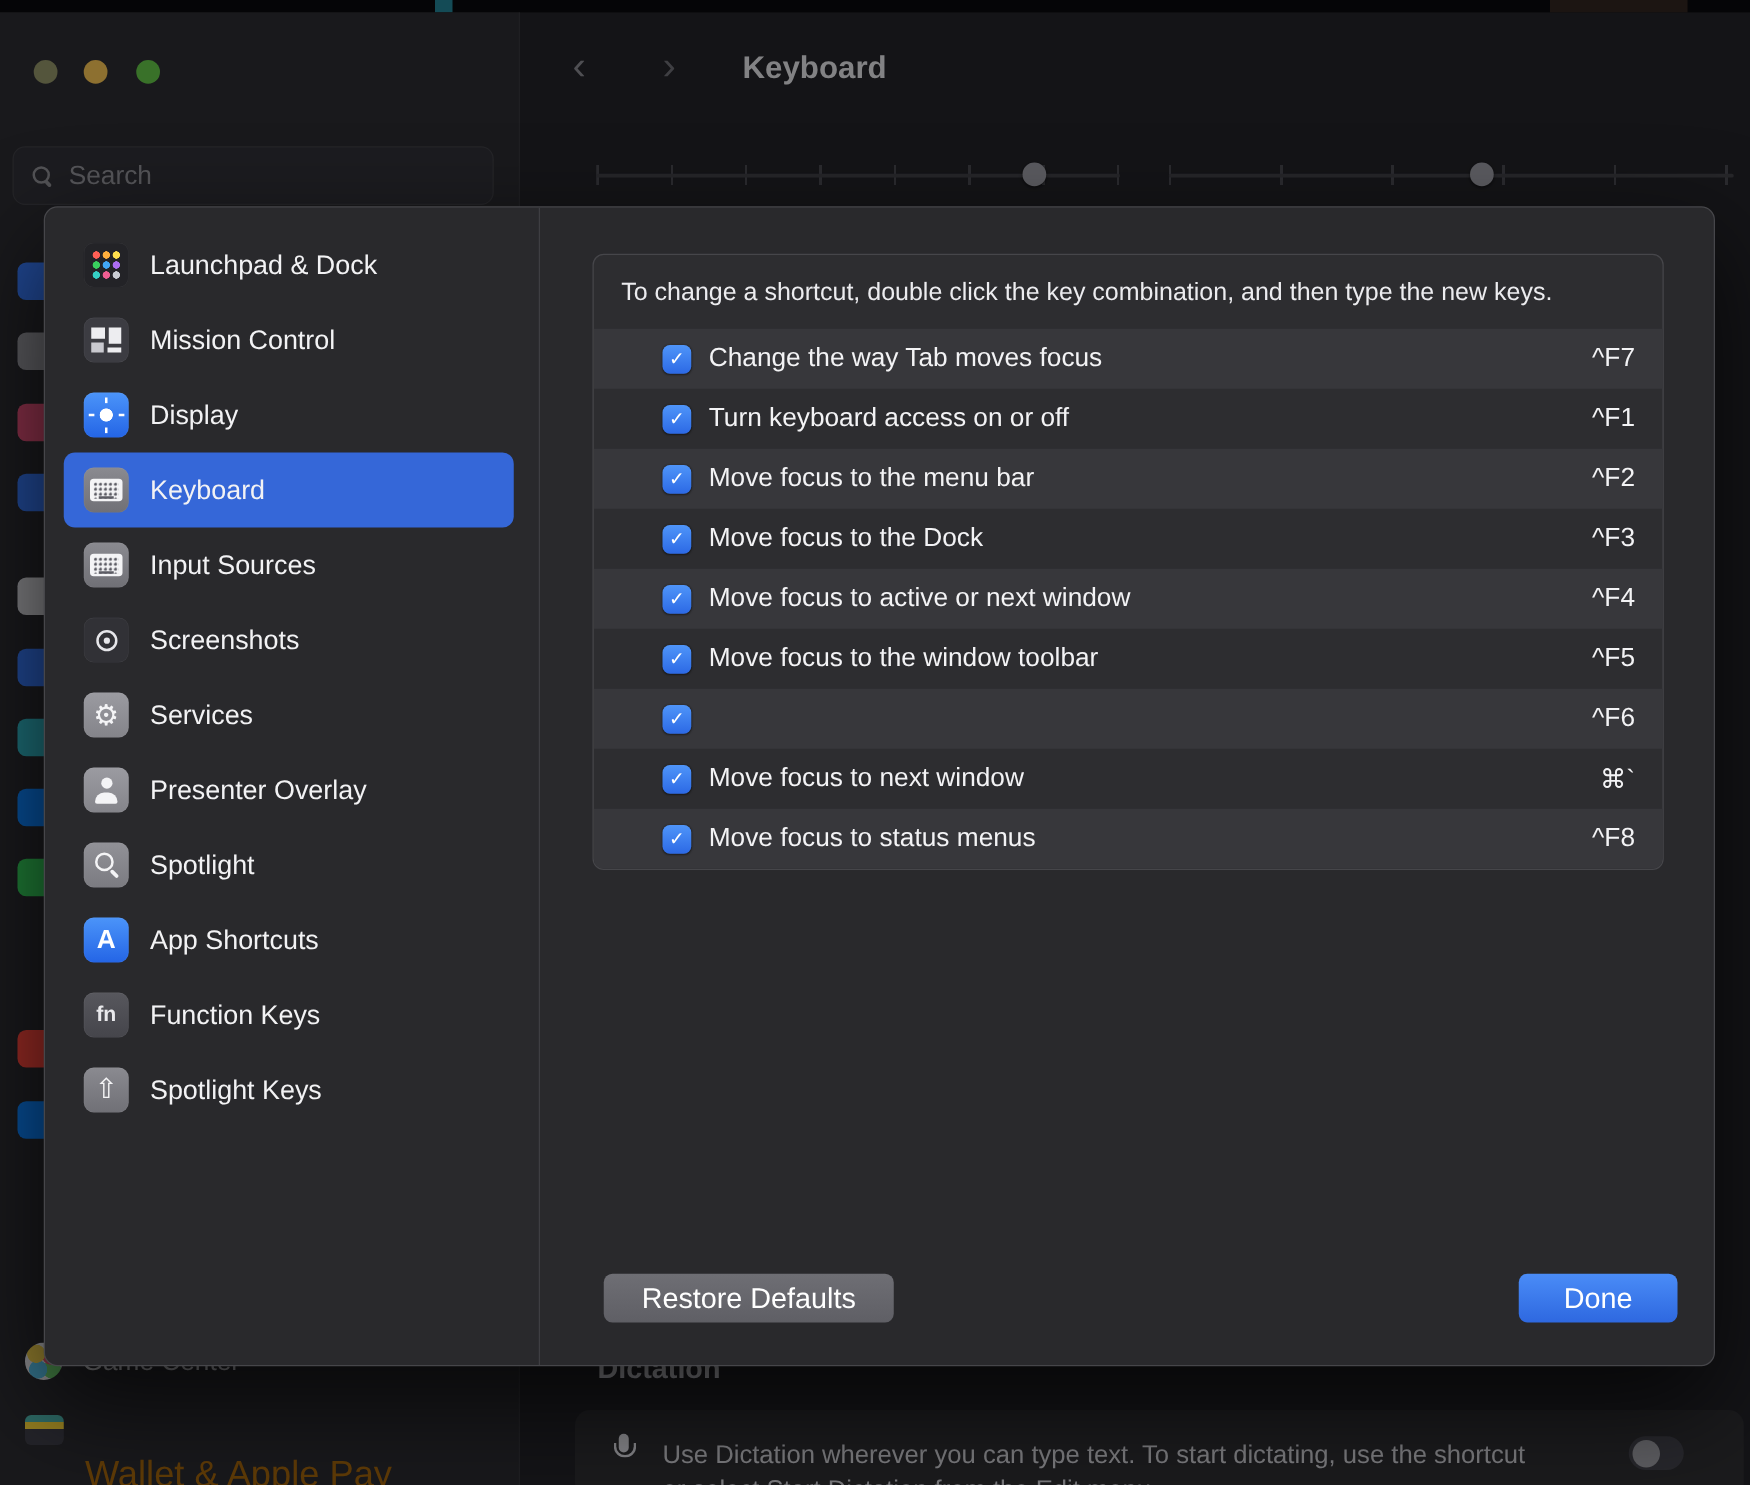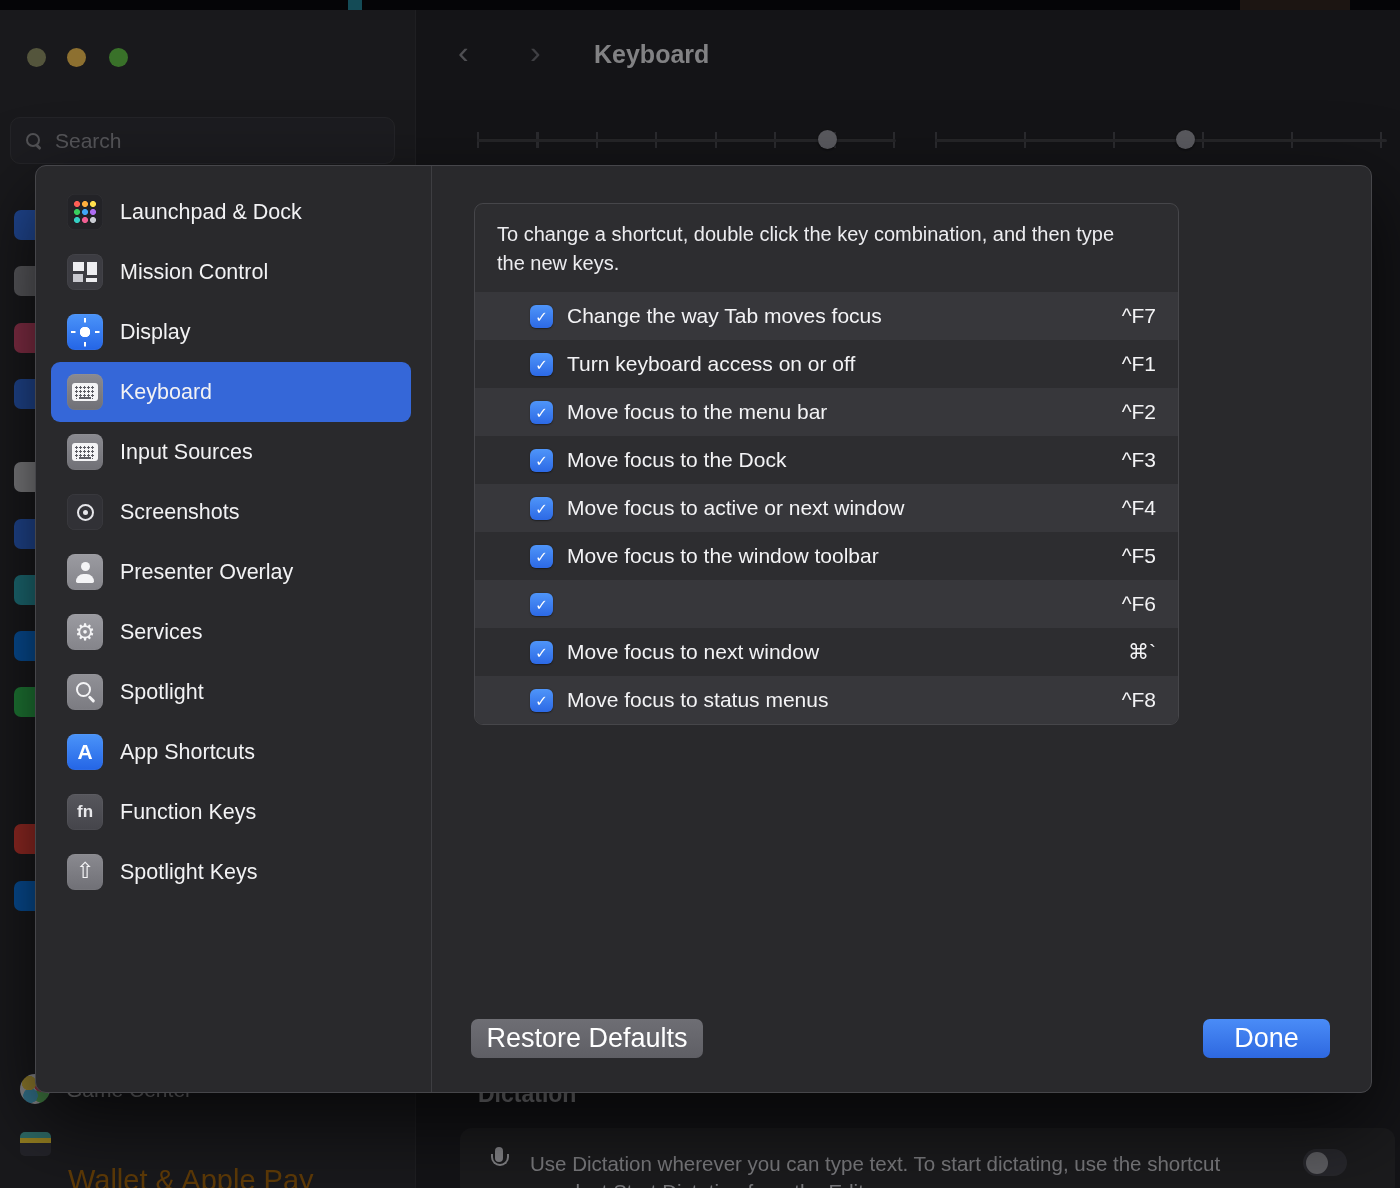--- a/index.html
+++ b/index.html
@@ -75,34 +75,34 @@
   .dialog{left:35px;top:165px;width:1337px;height:928px;background:#29292c;
      border:1px solid #46464a;border-radius:11px;box-shadow:0 30px 80px rgba(0,0,0,.7);
      z-index:10;display:flex;box-sizing:border-box;overflow:hidden;}
   .ds{width:396px;flex:0 0 396px;border-right:1px solid #3e3e42;padding-top:16px;box-sizing:border-box;}
   .ds-item{height:60px;margin:0 20px 0 15px;border-radius:9px;display:flex;align-items:center;
      gap:17px;padding-left:16px;text-align:right;}
   .ds-item.selected{background:#3567d8;}
   .ds-label{font-size:21.5px;color:#f2f2f4;}
 
   .content{flex:1;position:relative;}
-  .table-wrap{position:absolute;left:42px;top:37px;width:705px;box-sizing:border-box;
+  .table-wrap{position:absolute;left:42px;top:37px;width:857px;box-sizing:border-box;
      border:1px solid #46464a;border-radius:9px;background:#2d2d30;overflow:hidden;}
   .instruction{padding:16px 46px 14px 22px;font-size:20px;line-height:1.45;color:#ececef;box-sizing:border-box;}
   .srow{height:48px;display:flex;align-items:center;padding-right:22px;}
   .rows .srow:nth-child(odd){background:#37373b;}
   .checkbox{margin-left:55px;width:23px;height:23px;border-radius:6px;flex:0 0 auto;
      background:linear-gradient(180deg,#4f95f9,#2c69e5);display:flex;align-items:center;justify-content:center;
      box-shadow:0 .5px 1.5px rgba(0,0,0,.45);}
   .check{color:#fff;font-size:15px;font-weight:700;line-height:1;}
   .srow-label{margin-left:14px;font-size:21px;color:#f3f3f5;}
   .srow-keys{margin-left:auto;font-size:21px;color:#f3f3f5;}
 
   .btn{position:absolute;top:853px;height:39px;border-radius:7px;display:flex;align-items:center;
-     justify-content:center;font-size:27px;color:#fff;box-sizing:border-box;}
+     justify-content:center;font-size:23px;color:#fff;box-sizing:border-box;margin-left:12px;}
   .btn-restore{left:39px;width:232px;background:linear-gradient(180deg,#6e6e74,#5f5f65);}
   .btn-done{left:771px;width:127px;background:linear-gradient(180deg,#4a8cf7,#2e68e0);}
 
   
   .tile{width:36px;height:36px;border-radius:8px;position:relative;flex:0 0 auto;
         box-shadow:inset 0 0 0 .5px rgba(255,255,255,.07);}
   .tile::before,.tile::after{content:"";position:absolute;}
 
   [data-icon="launchpad"]{background:#232327;}
   [data-icon="launchpad"]::before{inset:0;background:
@@ -273,27 +273,27 @@
           <span class="tile" data-icon="input-sources"></span>
           <span class="ds-label">Input Sources</span>
         </div>
 
         <div class="ds-item">
           <span class="tile" data-icon="screenshots"></span>
           <span class="ds-label">Screenshots</span>
         </div>
 
         <div class="ds-item">
+          <span class="tile" data-icon="services"></span>
+          <span class="ds-label">Services</span>
+        </div>
+
+        <div class="ds-item">
           <span class="tile" data-icon="presenter"></span>
           <span class="ds-label">Presenter Overlay</span>
-        </div>
-
-        <div class="ds-item">
-          <span class="tile" data-icon="services"></span>
-          <span class="ds-label">Services</span>
         </div>
 
         <div class="ds-item">
           <span class="tile" data-icon="spotlight"></span>
           <span class="ds-label">Spotlight</span>
         </div>
 
 
         <div class="ds-item">
           <span class="tile" data-icon="app-shortcuts"></span>

